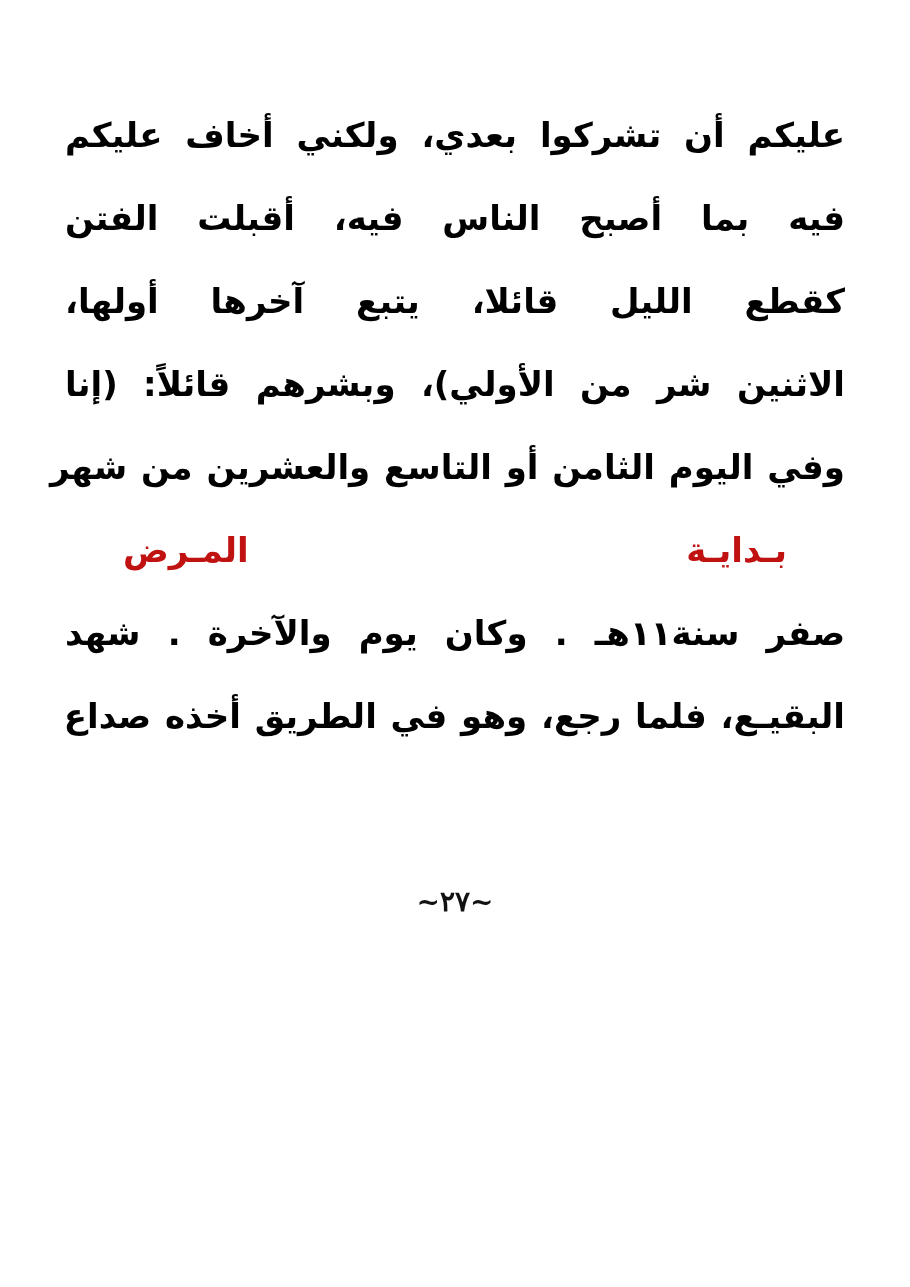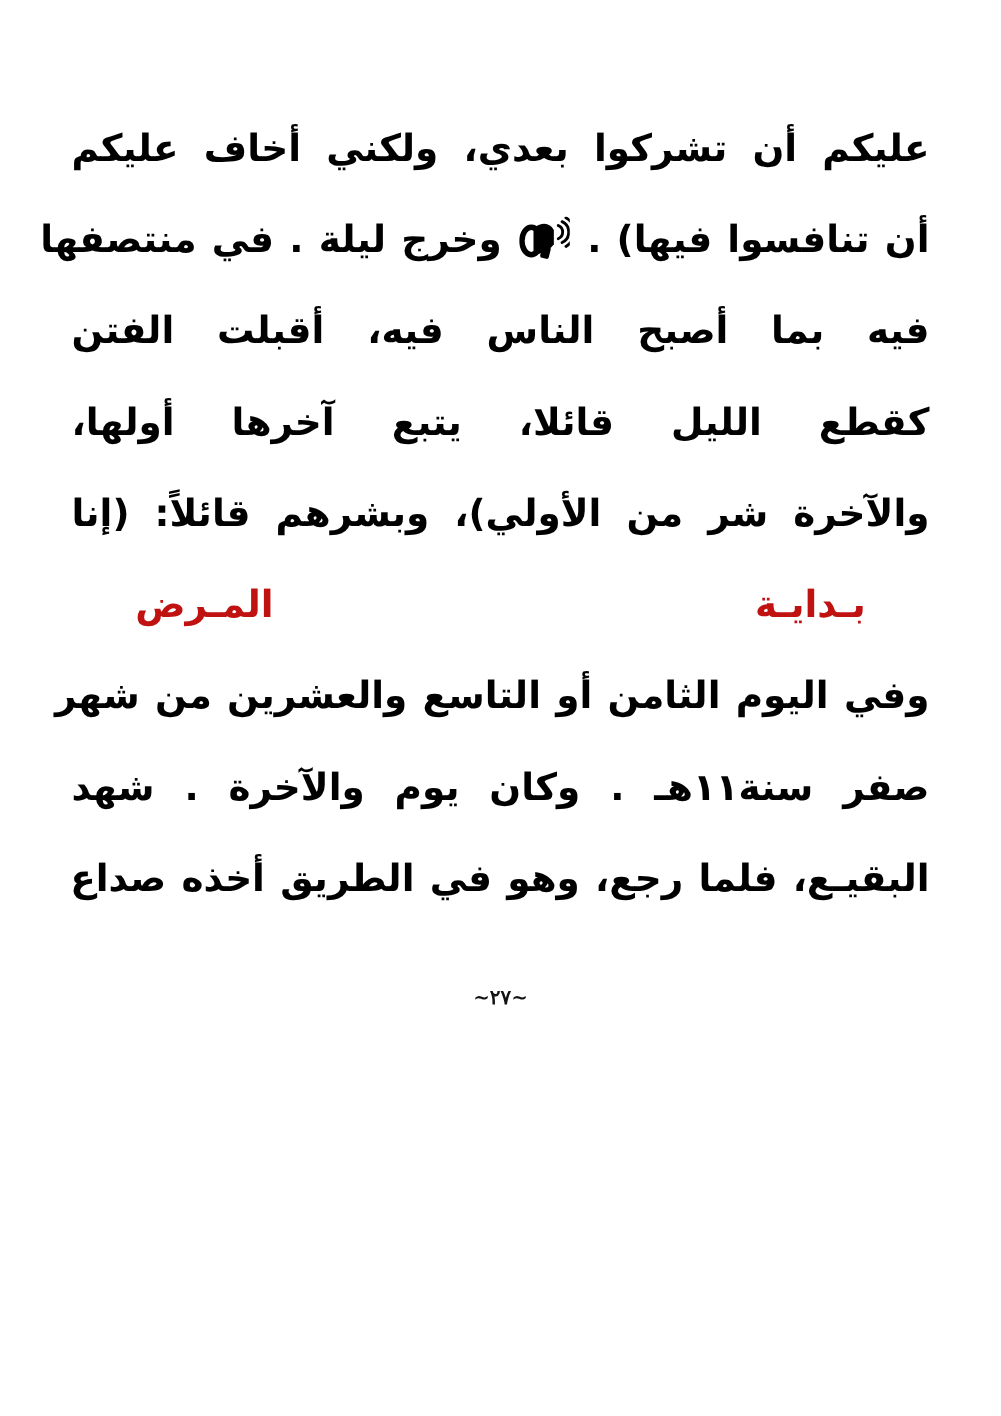--- a/index.html
+++ b/index.html
@@ -40,64 +40,52 @@
     height: 40px;
     vertical-align: -8px;
     margin: 0 2px;
   }
   .page-number {
     position: absolute;
     left: 0;
     right: 0;
     bottom: 70px;
     text-align: center;
-    font-size: 18px;
+    font-size: 28px;
     font-weight: bold;
     color: #111111;
     font-family: "DejaVu Serif", serif;
     letter-spacing: 1px;
   }
 </style>
 </head>
 <body>
 
 <div class="page">
 
   <div class="column">
 
     <div class="line">عليكم أن تشركوا بعدي، ولكني أخاف عليكم</div>
 
-    <div class="line">
-      <span>أن تنافسوا فيها) .</span>
-      <svg class="inline-icon" viewBox="0 0 46 40" xmlns="http://www.w3.org/2000/svg">
-        <ellipse cx="11" cy="22" rx="8.5" ry="12.5" fill="none" stroke="#000" stroke-width="5"></ellipse>
-        <path d="M13 10 C22 4 28 6 31.5 12 L31.5 25 C26 32 20 34 13 34 Z" fill="#000"></path>
-        <rect x="20" y="27" width="8" height="11" rx="2" fill="#000" transform="rotate(14 24 32)"></rect>
-        <path d="M35.5 20 A6.5 6.5 0 0 0 35.5 8" stroke="#000" stroke-width="2.6" fill="none" stroke-linecap="round"></path>
-        <path d="M39 23.5 A10.5 10.5 0 0 0 39 4.5" stroke="#000" stroke-width="2.6" fill="none" stroke-linecap="round"></path>
-        <path d="M42.5 27 A15 15 0 0 0 42.5 1" stroke="#000" stroke-width="2.6" fill="none" stroke-linecap="round"></path>
-      </svg>
-      <span>وخرج ليلة . في منتصفها</span>
-    </div>
 
 
 
     <div class="line">فيه بما أصبح الناس فيه، أقبلت الفتن</div>
 
     <div class="line">كقطع الليل قائلا، يتبع آخرها أولها،</div>
 
-    <div class="line">والآخرة شر من الأولي)، وبشرهم قائلاً: (إنا</div>
+    <div class="line">الاثنين شر من الأولي)، وبشرهم قائلاً: (إنا</div>
 
+
+    <div class="line">وفي اليوم الثامن أو التاسع والعشرين من شهر</div>
 
     <div class="line spread heading-line">
       <span>بـدايـة</span>
       <span>المـرض</span>
     </div>
-
-    <div class="line">وفي اليوم الثامن أو التاسع والعشرين من شهر</div>
 
     <div class="line">صفر سنة١١هـ . وكان يوم والآخرة . شهد</div>
 
 
     <div class="line">البقيـع، فلما رجع، وهو في الطريق أخذه صداع</div>
 
   </div>
 
   <div class="page-number">~٢٧~</div>
 

